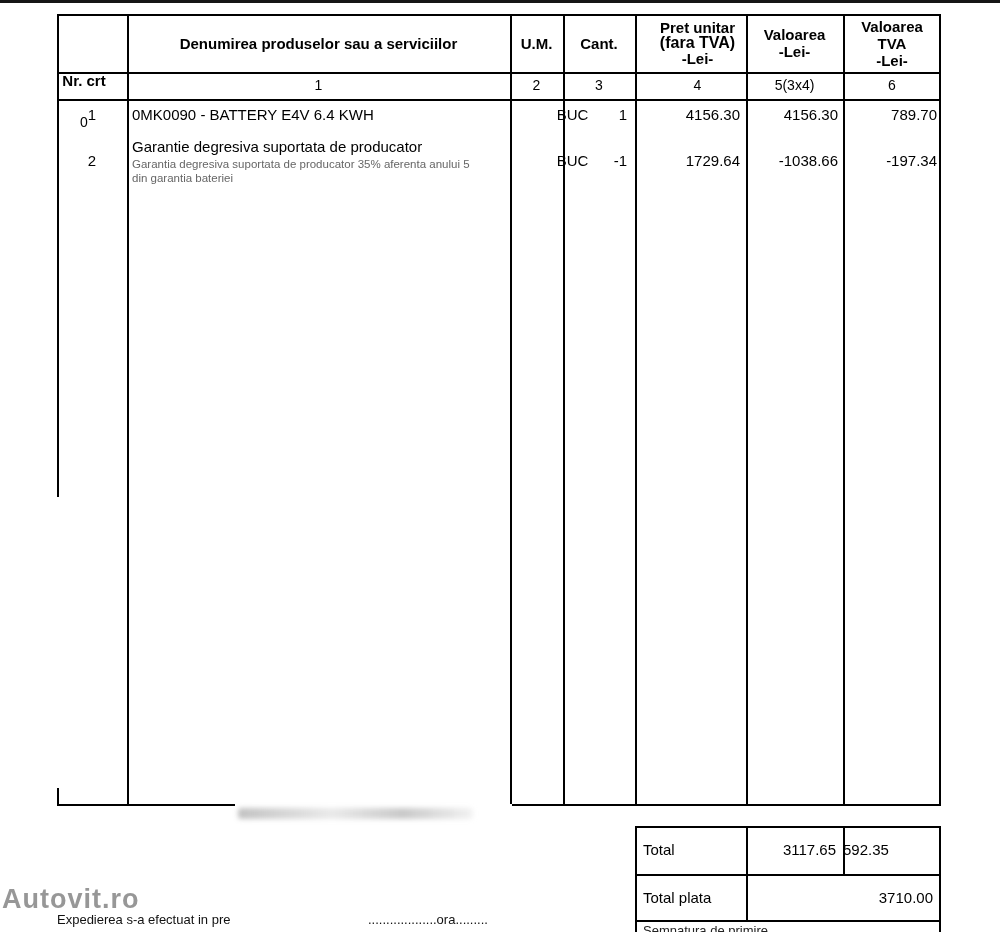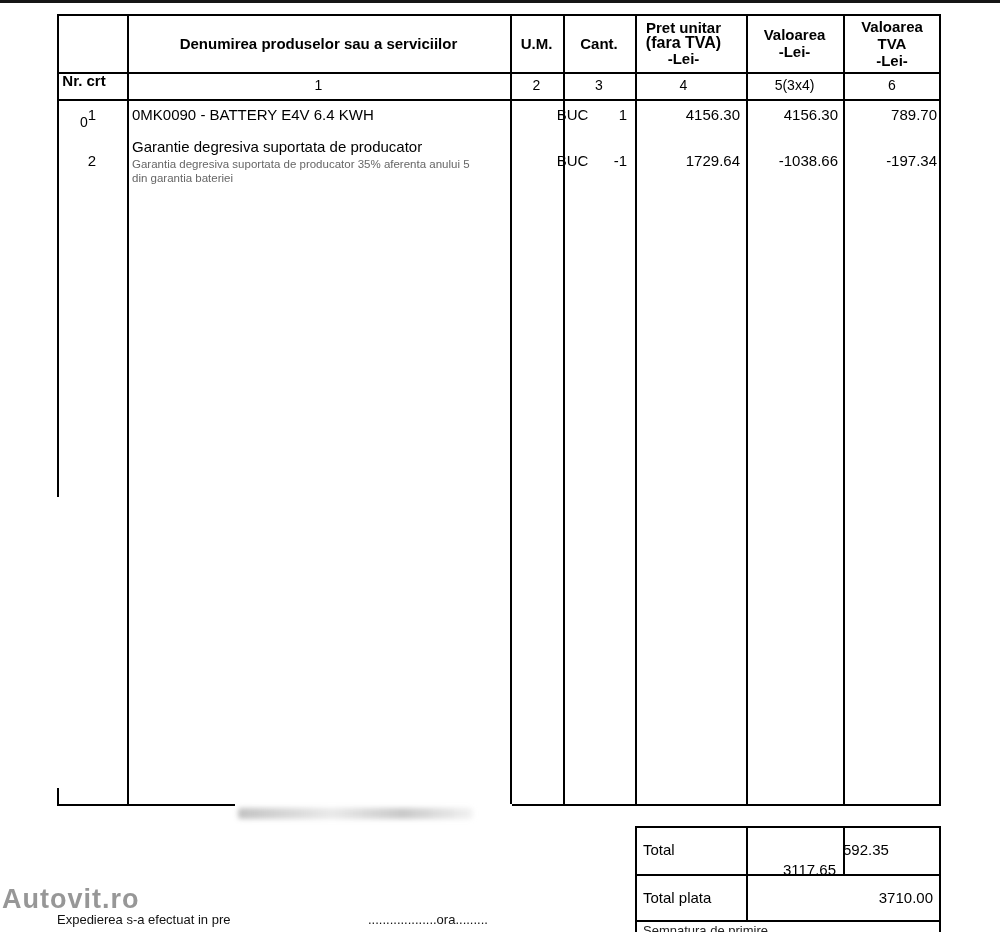--- a/index.html
+++ b/index.html
@@ -18,21 +18,21 @@
     align-items:center; justify-content:center; font-weight:bold; font-size:15px;
     line-height:17px; text-align:center;
   }
   .hsmall { font-size:16px; line-height:14px; }
 
   
   .w0 { left:0;     width:54px;margin-top:37px;  }
   .w1 { left:70px;  width:383px; }
   .w2 { left:453px; width:53px;  }
   .w3 { left:506px; width:72px;  }
-  .w4 { left:578px; width:97px; }
+  .w4 { left:592px; width:97px; }
   .w5 { left:689px; width:97px;  }
   .w6 { left:786px; width:98px;  }
 
   
   .ix { position:absolute; top:58px; height:27px; line-height:27px; text-align:center; font-size:14px; }
 
   
   .row  { position:absolute; left:0; width:884px; }
   .cell { position:absolute; top:0; font-size:15px; line-height:17px; }
   .d0 { left:0;     width:70px;  text-align:center; }
@@ -151,21 +151,21 @@
 
   </div>
 
   <div class="smudge"></div>
 
   <div class="totals">
     <div class="ln" style="left:109px;top:0;width:1.5px;height:92px;"></div>
     <div class="ln" style="left:206px;top:0;width:1.5px;height:46px;"></div>
     <div class="ln" style="left:0;top:46px;width:302px;height:1.5px;"></div>
     <div class="abs" style="left:6px;top:13px;">Total</div>
-    <div class="abs" style="left:109px;top:13px;width:90px;text-align:right;margin-top:20px;">3117.65</div>
+    <div class="abs" style="left:109px;top:13px;width:90px;text-align:right;">3117.65</div>
     <div class="abs" style="left:206px;top:13px;width:90px;">592.35</div>
     <div class="abs" style="left:6px;top:61px;">Total plata</div>
     <div class="abs" style="left:109px;top:61px;width:187px;text-align:right;">3710.00</div>
   </div>
 
   <div class="sig">
     <span class="abs" style="left:6px;top:1px;">Semnatura de primire</span>
   </div>
 
   <div class="foot" style="left:57px;">Expedierea s-a efectuat in pre</div>

